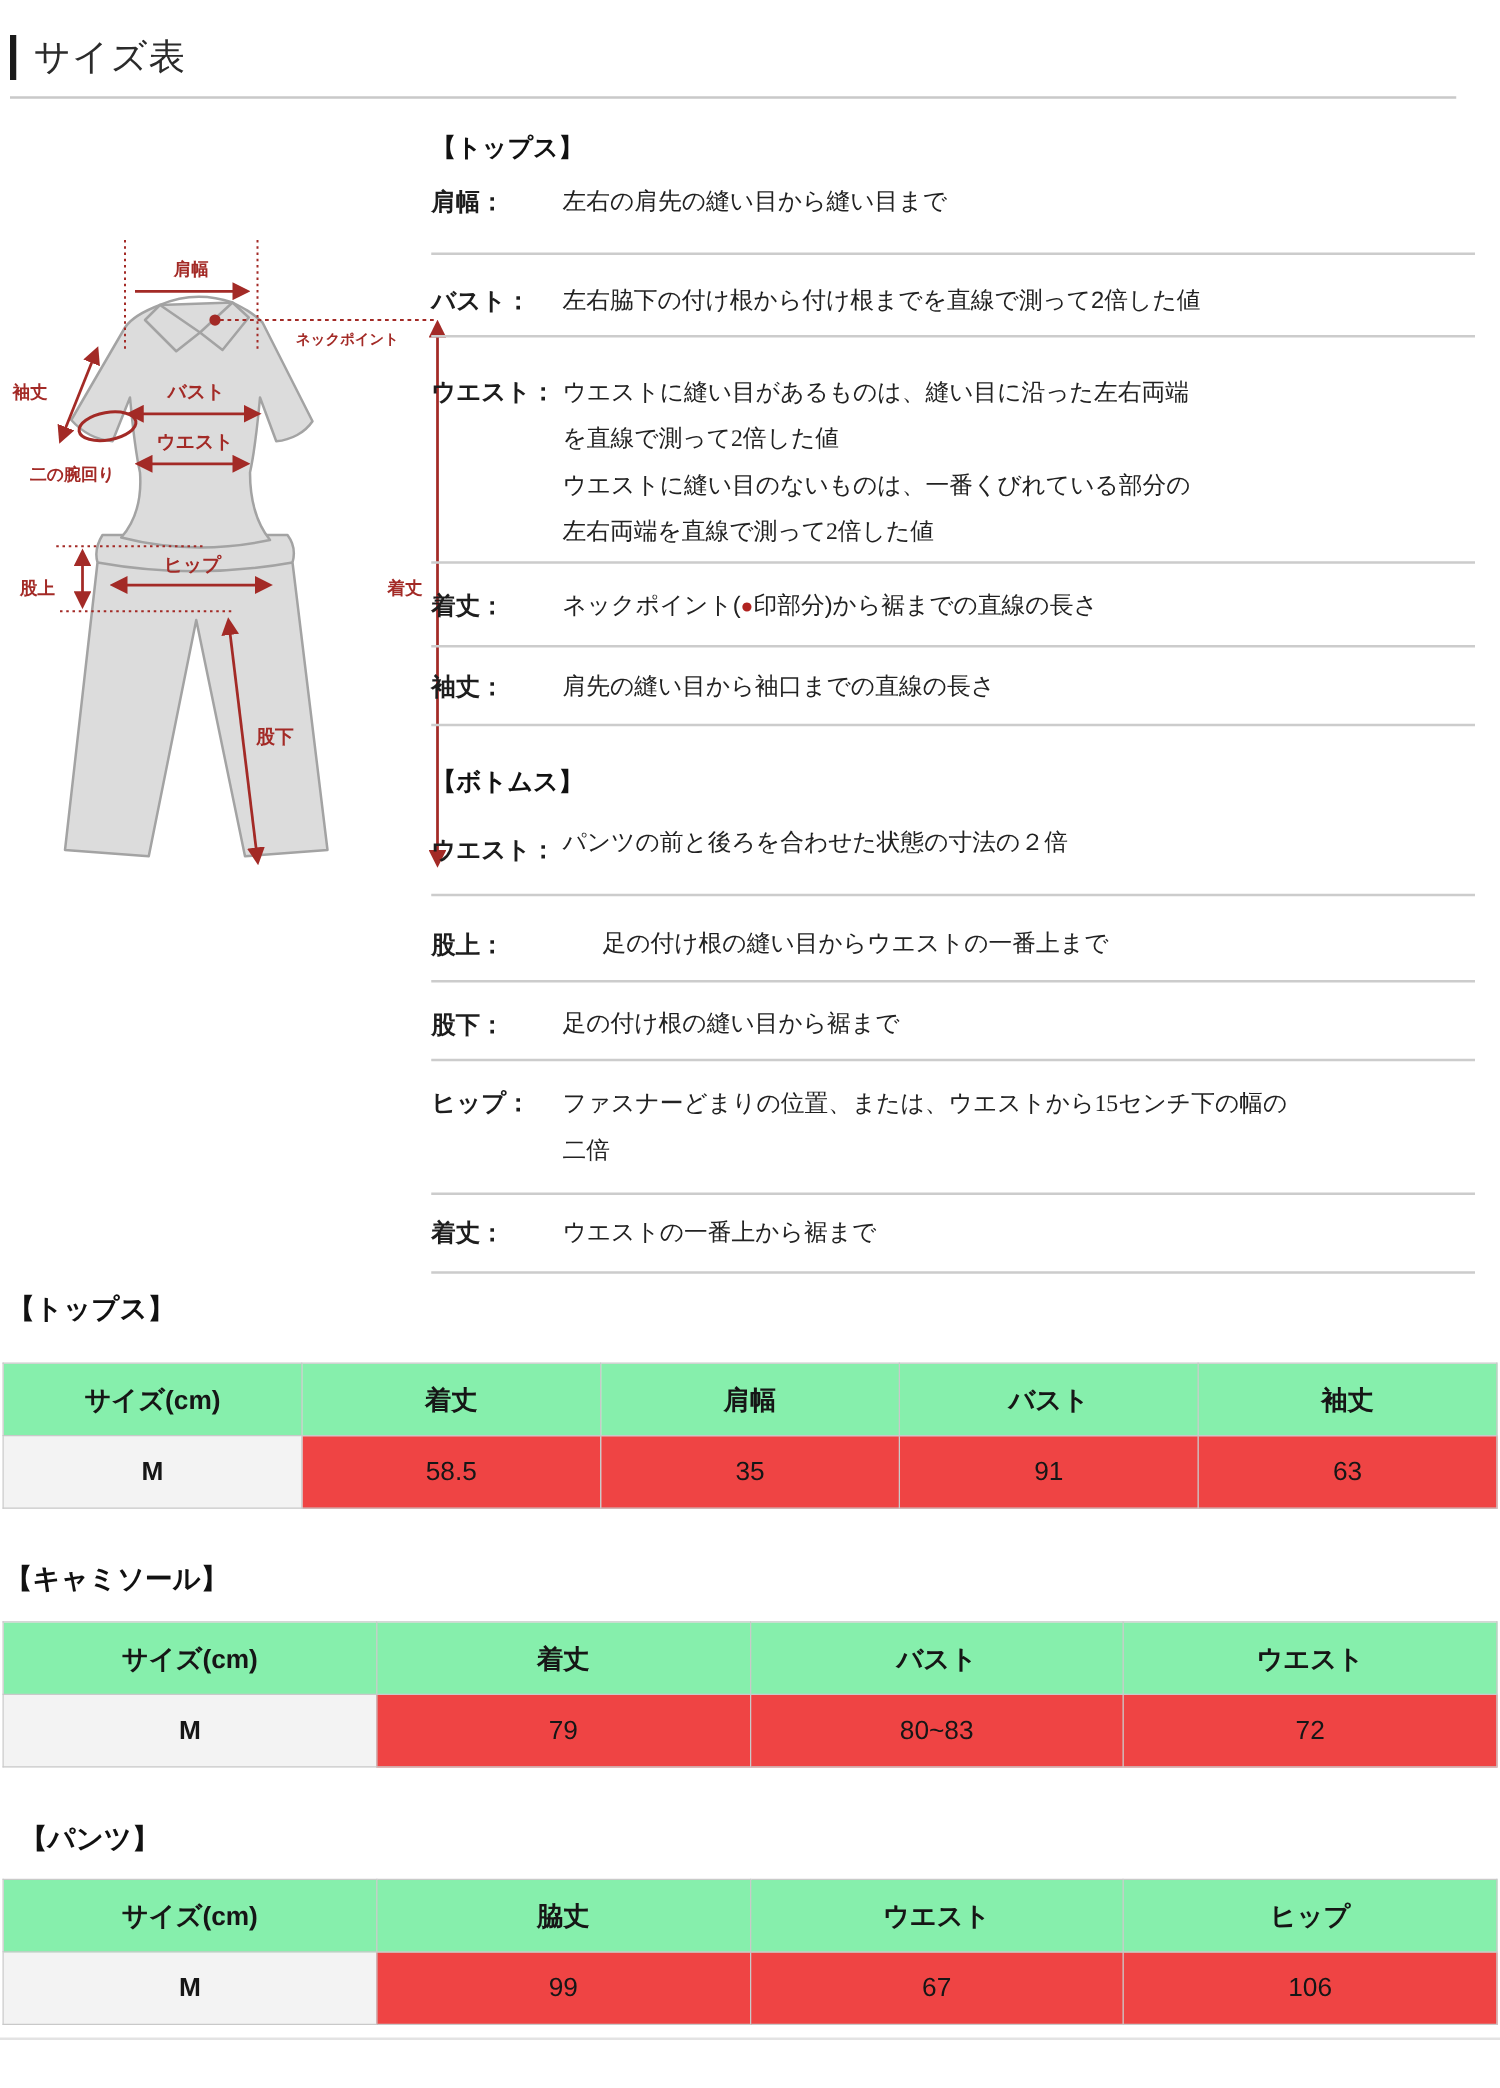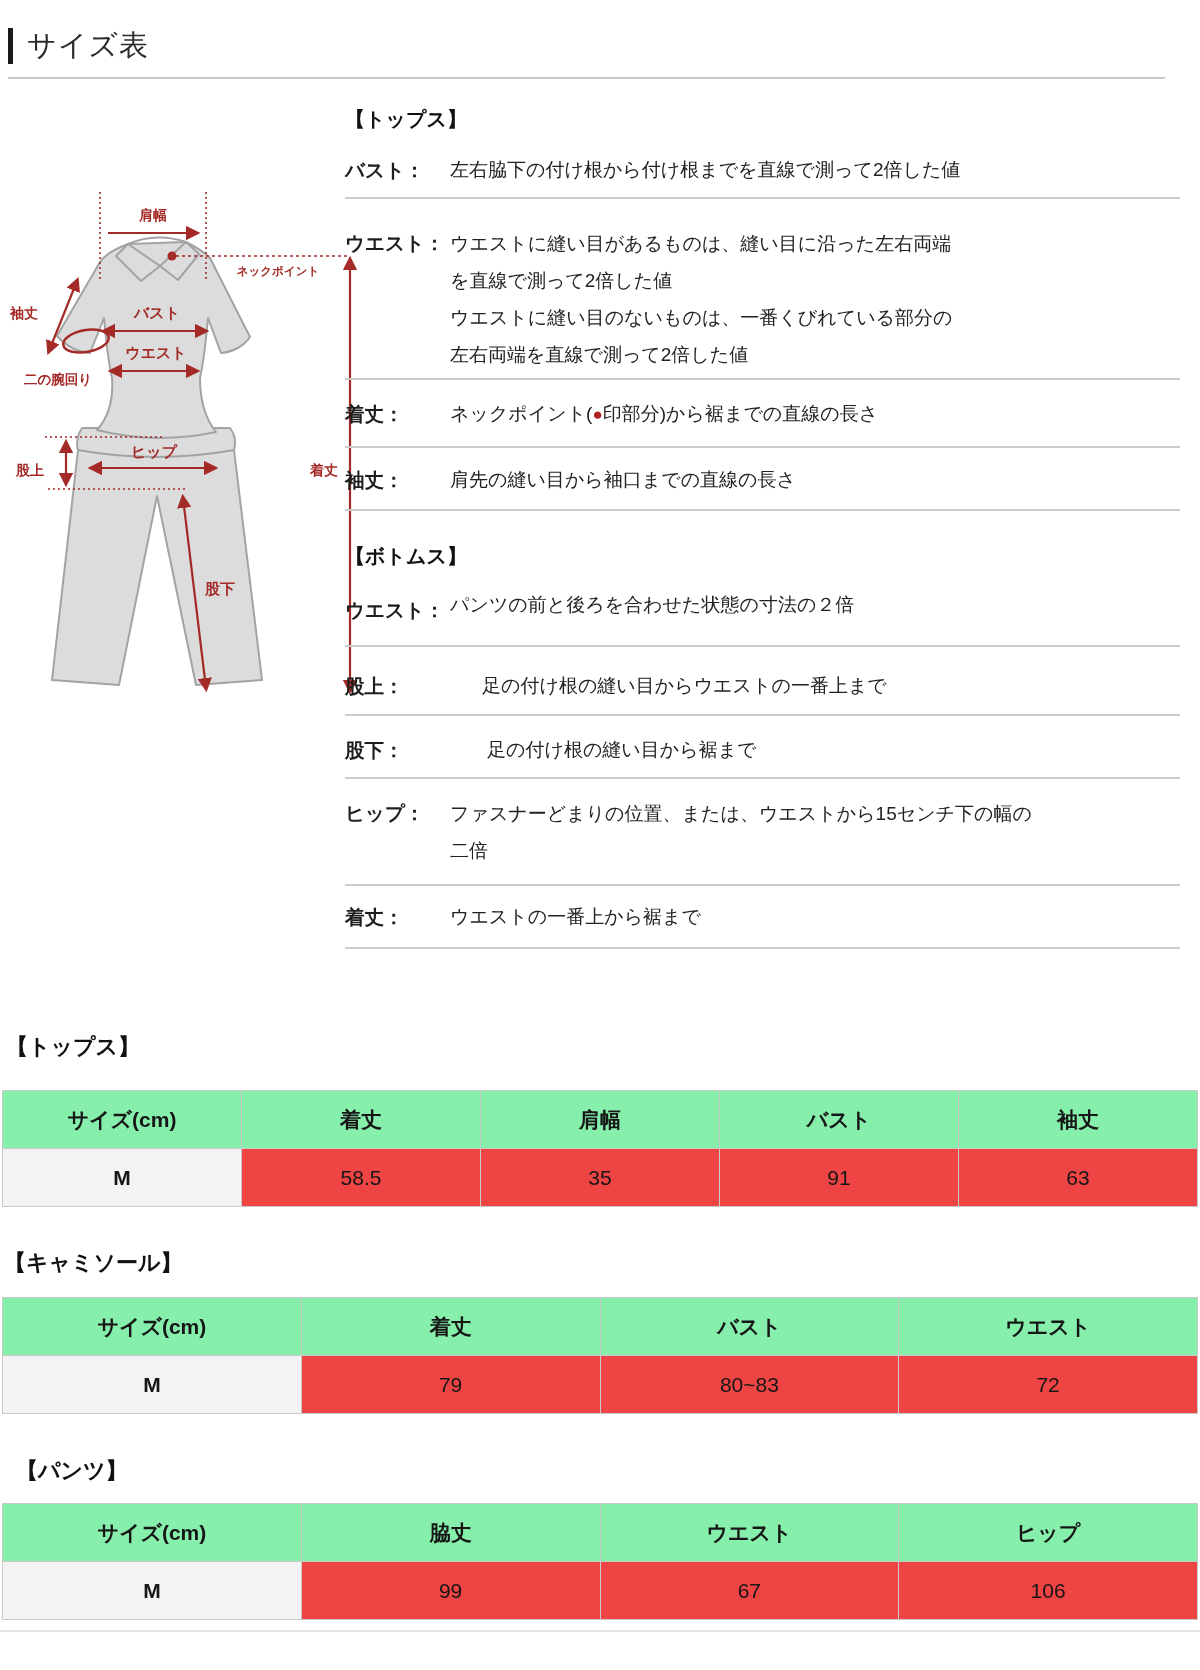--- a/index.html
+++ b/index.html
@@ -17,29 +17,29 @@
   .diagram { position:absolute; left:0; top:180px; width:365px; height:530px; }
   .ann-text { fill:#a32a26; font-weight:bold; }
   
   .defs { position:absolute; left:345px; top:105px; width:835px; }
   .defs-heading { font-size:20px; font-weight:bold; color:#111; line-height:28px; }
   .defs-heading.bottoms { margin-top:31px; }
   .def-row { display:flex; border-bottom:2px solid #cccccc; }
   .def-term { width:105px; flex:0 0 105px; font-weight:bold; font-size:19.5px; color:#1d1d1d; line-height:26px; }
   .def-desc { flex:1; font-size:19px; color:#222; }
   .def-line { line-height:26px; }
-  .def-desc.multi .def-line { line-height:37px; }
+  .def-desc.multi .def-line { line-height:37px;font-family:Liberation Serif, serif; }
   .r1 { padding-top:16px; padding-bottom:27px; }
   .r2 { padding-top:24px; padding-bottom:14px; }
   .r3 { padding-top:26px; padding-bottom:5px; }
   .r4 { padding-top:21px; padding-bottom:18px; }
   .r5 { padding-top:19px; padding-bottom:16px; }
   .r6 { padding-top:22px; padding-bottom:16px; }
   .r7 { padding-top:26px; padding-bottom:15px;gap:32px; }
-  .r8 { padding-top:21px; padding-bottom:14px;gap:37px; }
+  .r8 { padding-top:21px; padding-bottom:14px; }
   .r9 { padding-top:16px; padding-bottom:15px; }
   .r10 { padding-top:18px; padding-bottom:17px; }
   .r3 .def-term, .r6 .def-term, .r9 .def-term { line-height:37px; }
   .red-dot { color:#b02320; font-size:17px; }
   
   .section-heading { position:absolute; font-size:22px; font-weight:bold; color:#111; }
   .size-table { position:absolute; left:2px; width:1196px; border-collapse:collapse; table-layout:fixed; }
   .size-table td {
     border:1px solid #c9c9c9; text-align:center; vertical-align:middle;
     font-size:21px; color:#161616; height:58px; background:#ef4444;
@@ -114,20 +114,26 @@
   <text class="ann-text" x="220" y="414" font-size="15" text-anchor="middle">股下</text>
   <line x1="183" y1="318" x2="206" y2="508" stroke="#a32a26" stroke-width="2.2" marker-start="url(#ah)" marker-end="url(#ah)"></line>
 
   <text class="ann-text" x="324" y="295" font-size="14" text-anchor="middle">着丈</text>
   <line x1="350" y1="80" x2="350" y2="510" stroke="#a32a26" stroke-width="2.2" marker-start="url(#ah)" marker-end="url(#ah)"></line>
 </svg>
 
 <div class="defs">
   <div class="defs-heading">【トップス】</div>
 
+  <div class="def-row r1">
+    <div class="def-term">肩幅：</div>
+    <div class="def-desc">
+        <div class="def-line">左右の肩先の縫い目から縫い目まで</div>
+      </div>
+  </div>
 
   <div class="def-row r2">
     <div class="def-term">バスト：</div>
     <div class="def-desc">
         <div class="def-line">左右脇下の付け根から付け根までを直線で測って2倍した値</div>
       </div>
   </div>
 
   <div class="def-row r3">
     <div class="def-term">ウエスト：</div>

